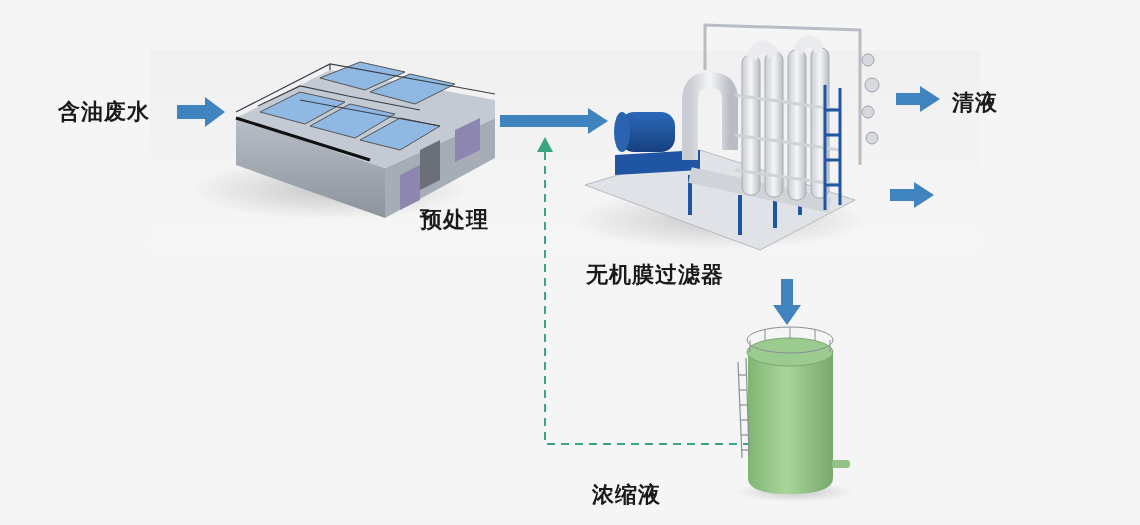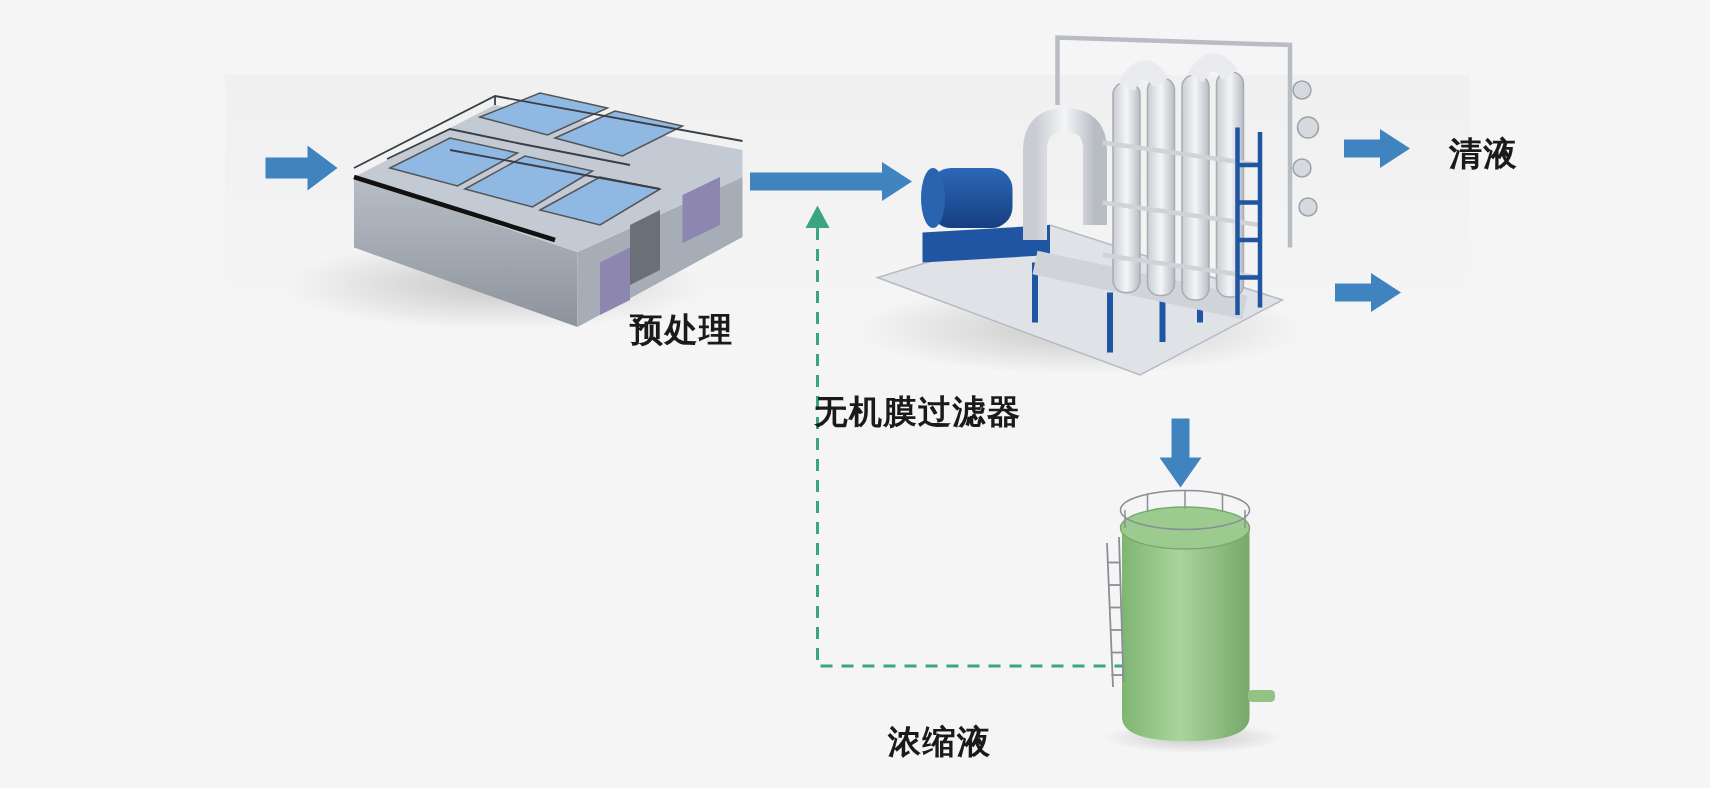--- a/index.html
+++ b/index.html
@@ -182,17 +182,18 @@
         <line x1="740" y1="405" x2="748" y2="405"></line>
         <line x1="740" y1="420" x2="748" y2="420"></line>
         <line x1="741" y1="435" x2="748" y2="435"></line>
         <line x1="741" y1="450" x2="749" y2="450"></line>
       </g>
 
       <rect x="832" y="460" width="18" height="8" rx="3" fill="#92c384"></rect>
     </g>
   </svg>
 
+  <div class="label" style="left:58px;top:97px;">含油废水</div>
   <div class="label" style="left:420px;top:205px;text-align:right;">预处理</div>
-  <div class="label" style="left:543px;top:260px;">无机膜过滤器</div>
-  <div class="label" style="left:952px;top:88px;margin-left:14px;">清液</div>
+  <div class="label" style="left:586px;top:260px;">无机膜过滤器</div>
+  <div class="label" style="left:952px;top:88px;">清液</div>
   <div class="label" style="left:592px;top:456px;margin-top:24px;">浓缩液</div>
 </div>
 
 </body></html>

